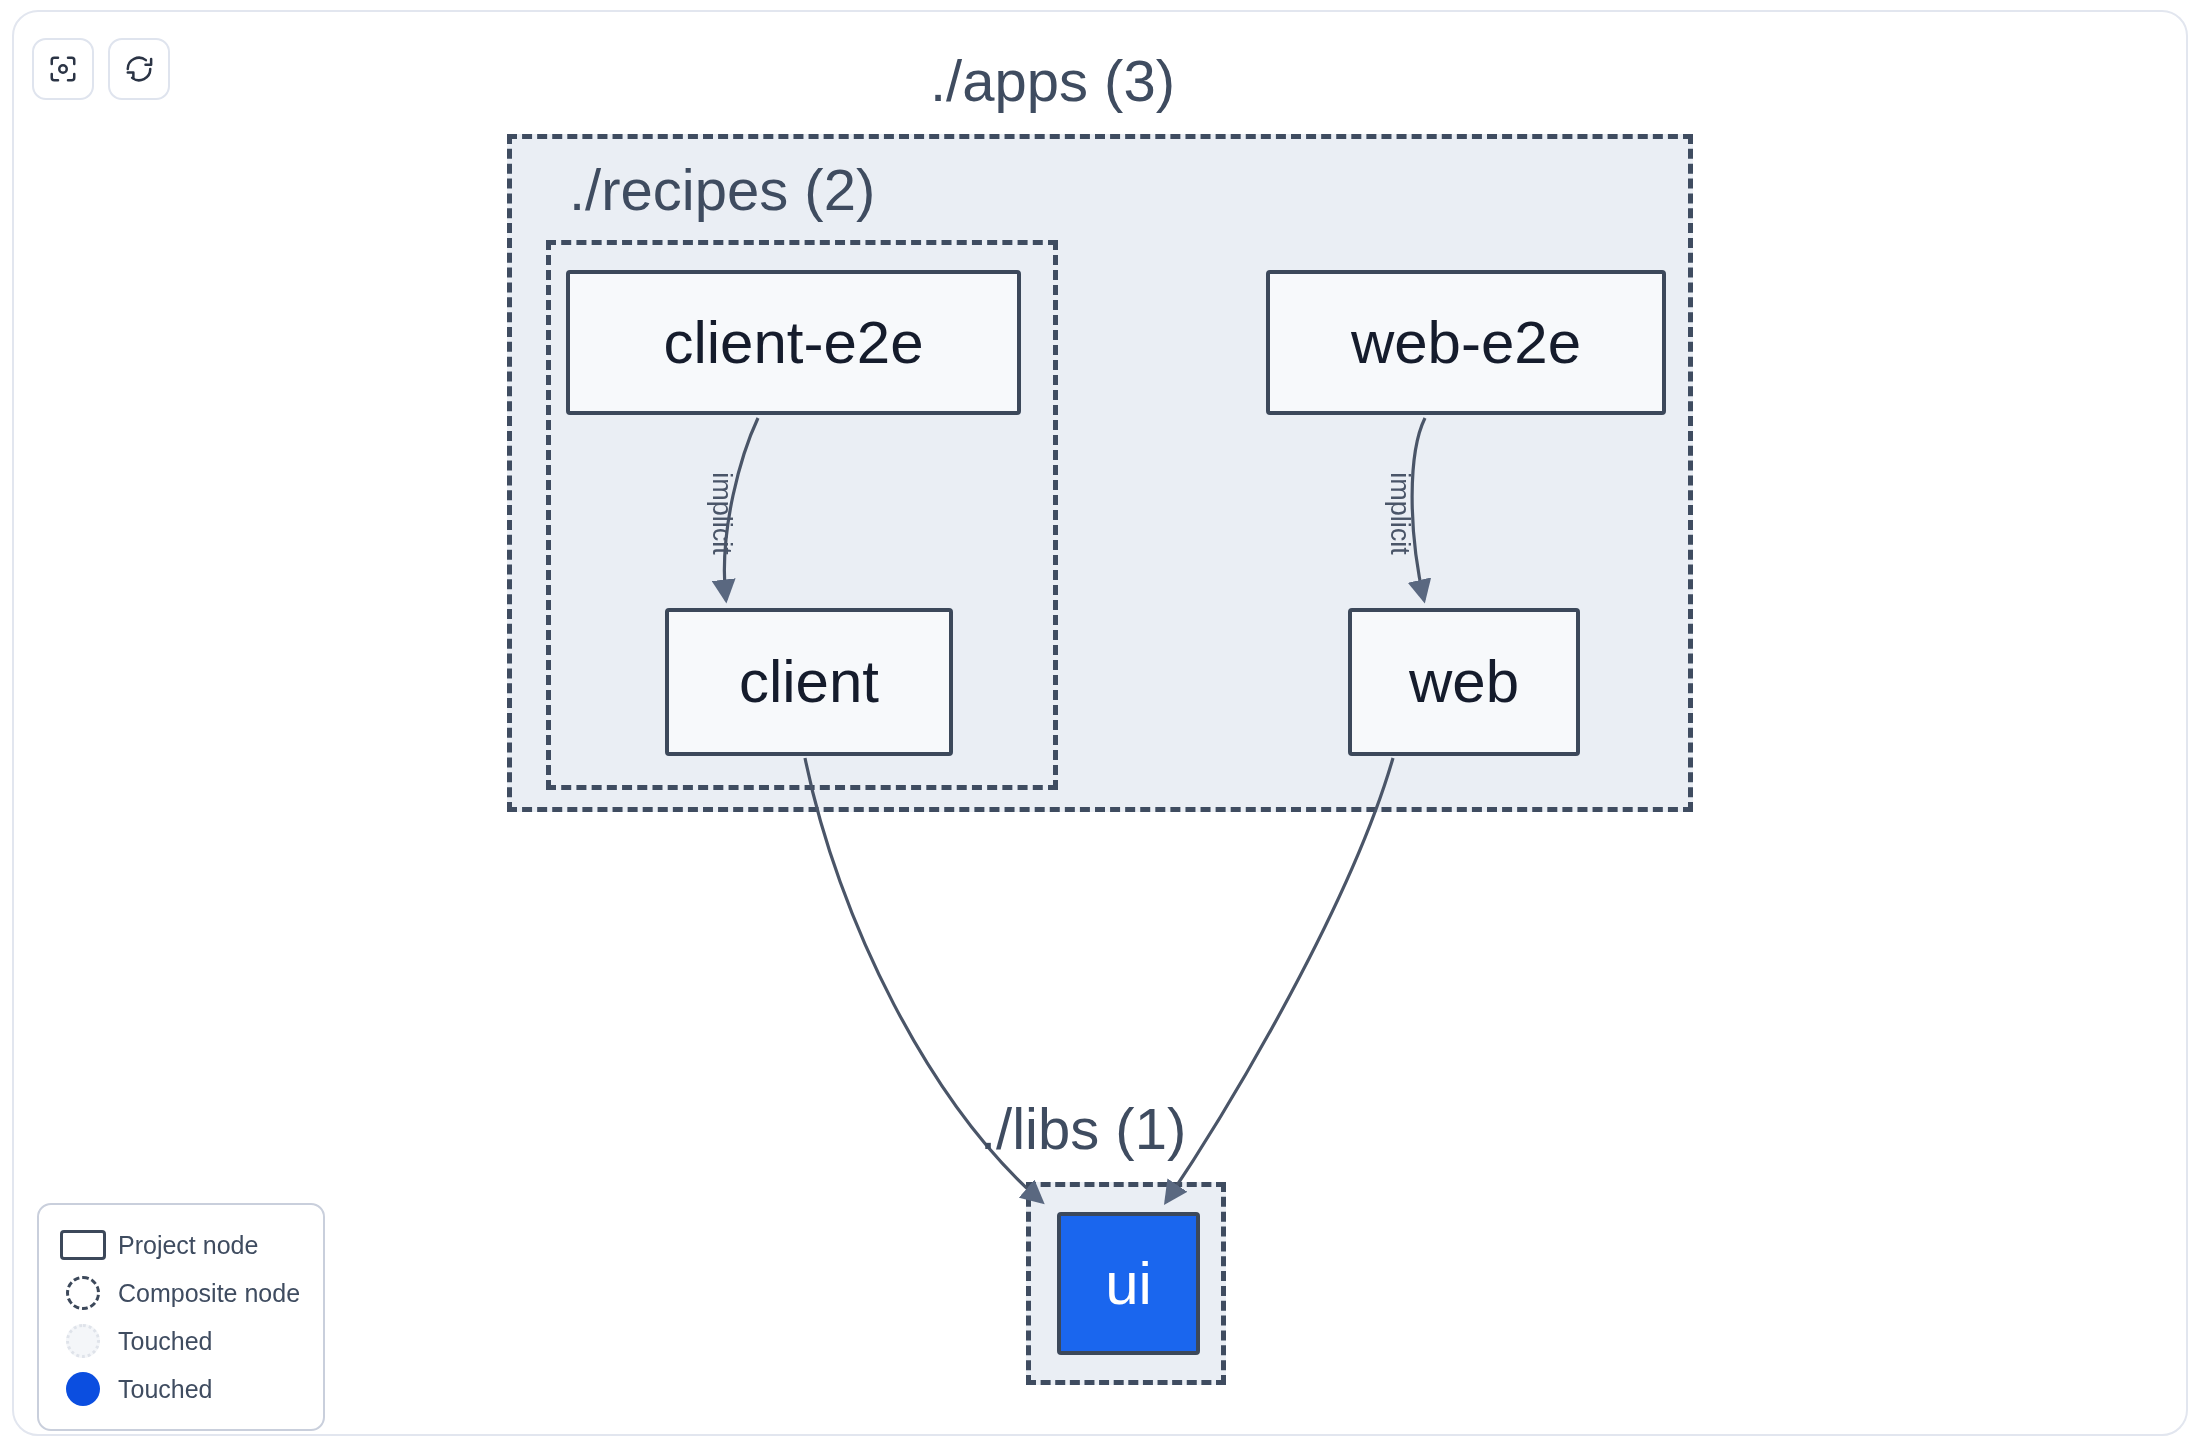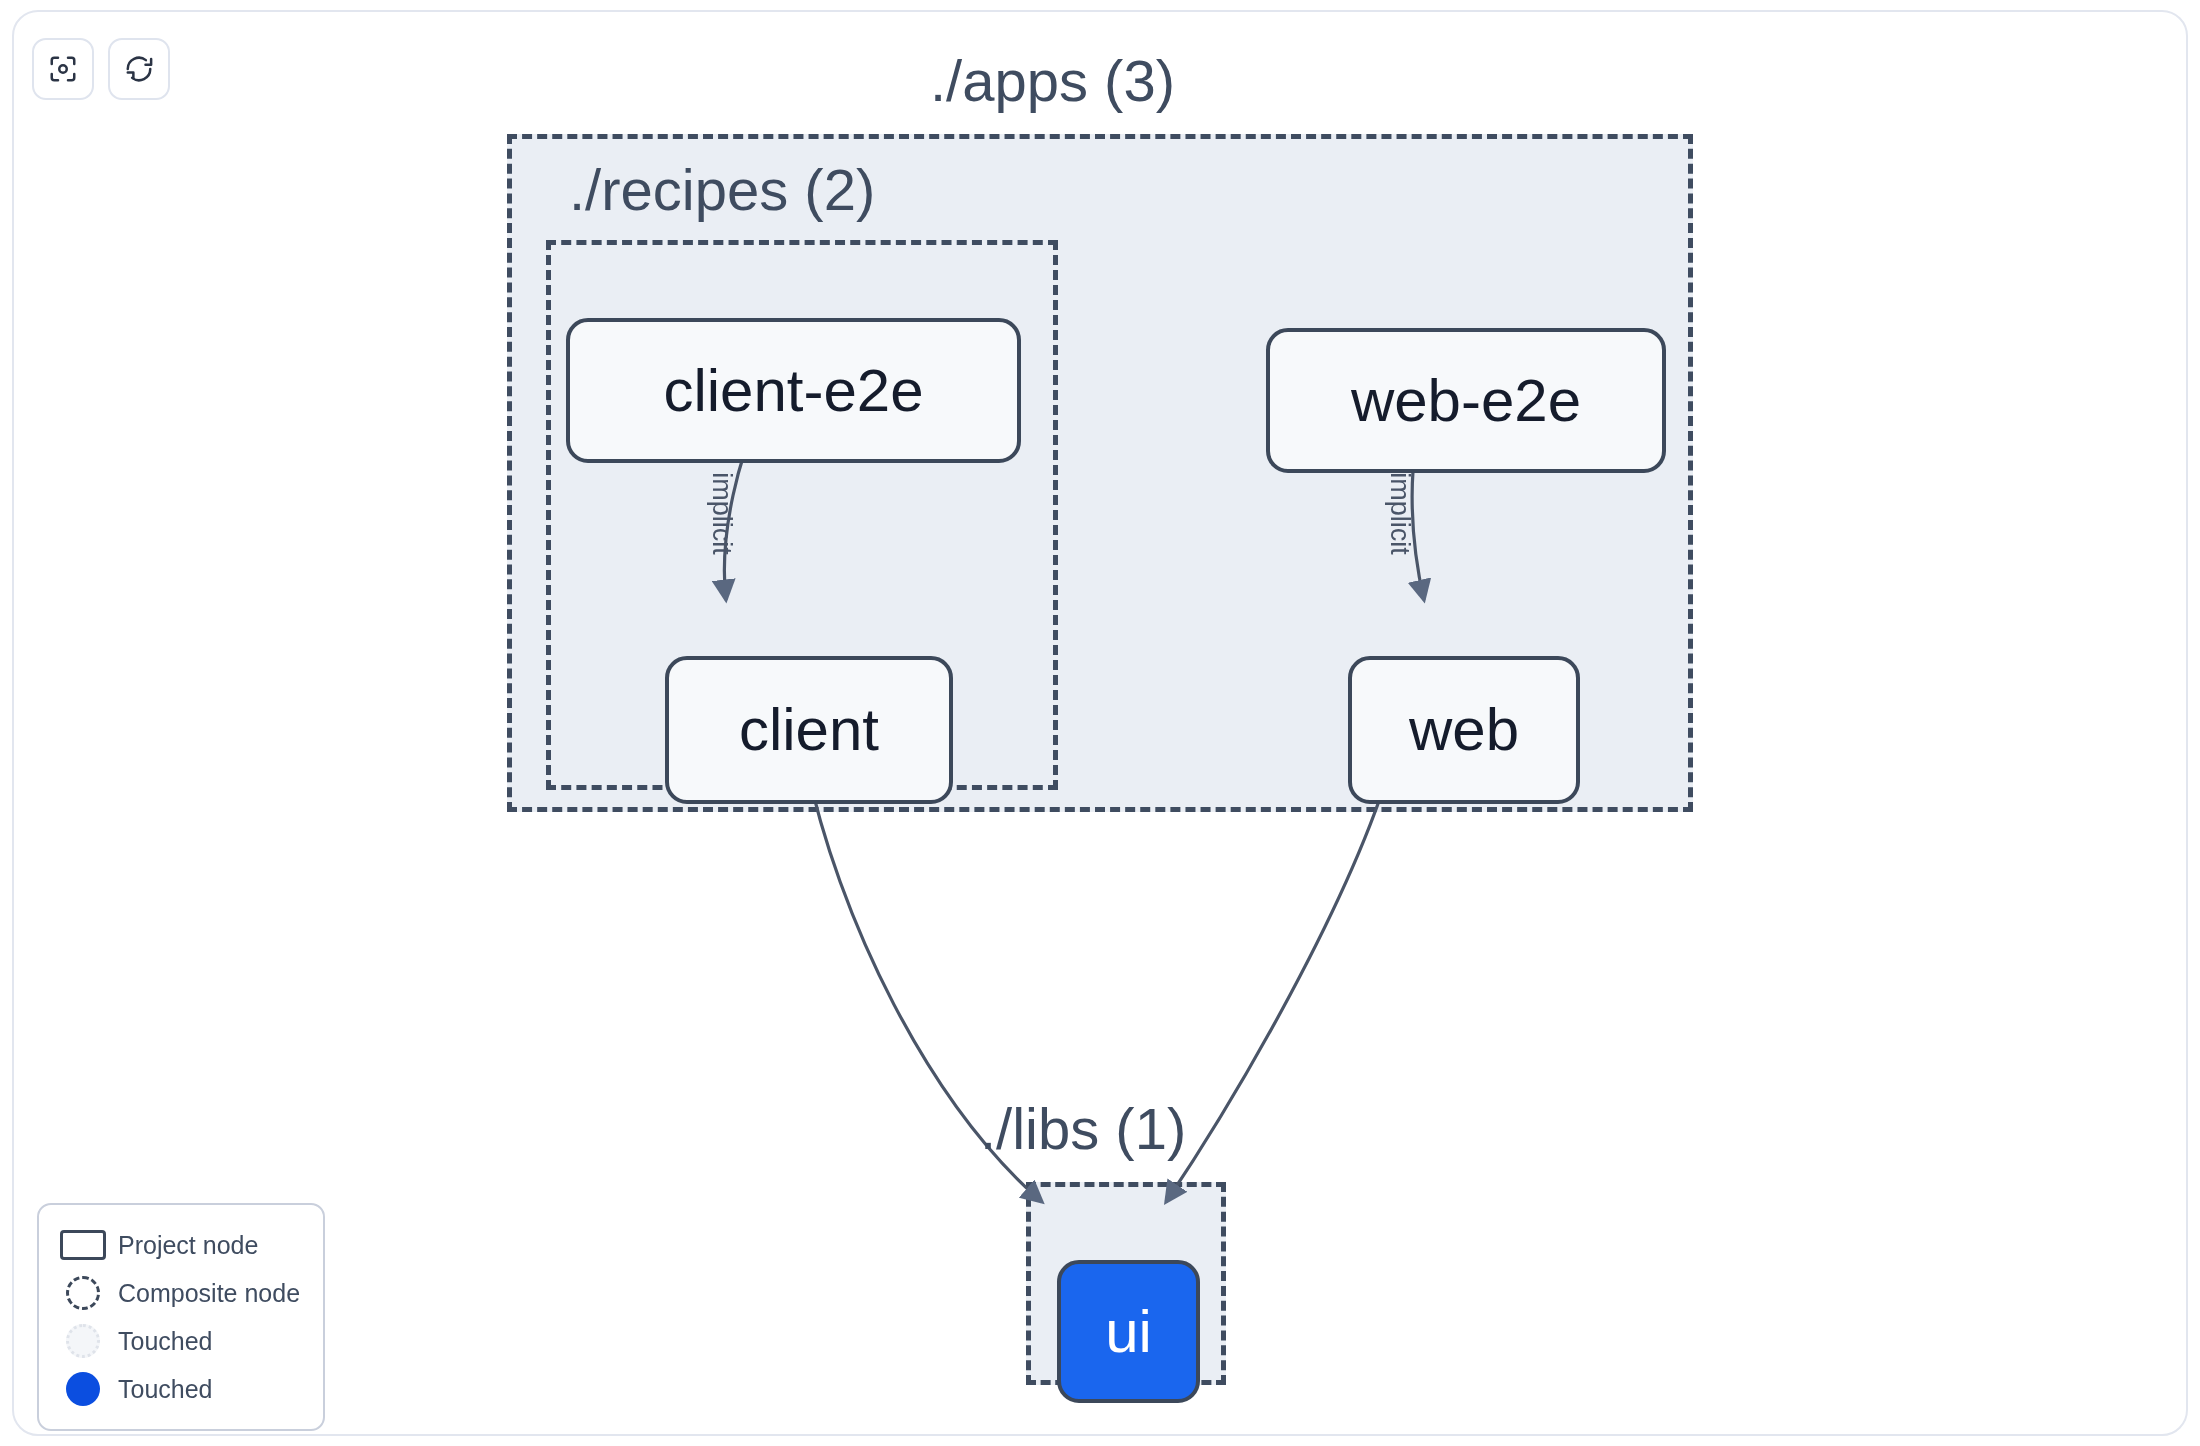--- a/index.html
+++ b/index.html
@@ -87,32 +87,31 @@
     white-space: nowrap;
     z-index: 30;
     background: transparent;
   }
 
   
   .node {
     position: absolute;
     box-sizing: border-box;
     border: 4px solid #3c485a;
-    border-radius: 22px;
+    border-radius: 4px;
     background: #f7f9fb;
     display: flex;
     align-items: center;
     justify-content: center;
     color: #151c2c;
     font-size: 60px;
     line-height: 1;
     z-index: 25;
     cursor: pointer;
     white-space: nowrap;
-    margin-top: 48px;
   }
   .node.touched {
     background: #1a66ee;
     border-color: #3c485a;
     color: #ffffff;
   }
 
   
   .edge-label {
     position: absolute;
@@ -222,21 +221,21 @@
     <div class="group-box inner" style="left:546px; top:240px; width:512px; height:550px;"></div>
     <div class="group-label" style="left:569px; top:161px;">./recipes (2)</div>
 
     <div class="group-box" style="left:1026px; top:1182px; width:200px; height:203px;"></div>
     <div class="group-label" style="left:980px; top:1100px;">./libs (1)</div>
 
     <div class="node" style="left:566px; top:270px; width:455px; height:145px;">client-e2e</div>
 
     <div class="node" style="left:665px; top:608px; width:288px; height:148px;">client</div>
 
-    <div class="node" style="left:1266px; top:280px; width:400px; height:145px;">web-e2e</div>
+    <div class="node" style="left:1266px; top:270px; width:400px; height:145px;">web-e2e</div>
 
     <div class="node" style="left:1348px; top:608px; width:232px; height:148px;">web</div>
 
     <div class="node touched" style="left:1057px; top:1212px; width:143px; height:143px;">ui</div>
 
     <div class="edge-label" style="left:680px; top:500px; transform: rotate(-90deg) scale(-1,-1);">implicit</div>
 
     <div class="edge-label" style="left:1358px; top:500px; transform: rotate(-90deg) scale(-1,-1);">implicit</div>
 
     <svg id="edge-layer" viewBox="0 0 2200 1446">

